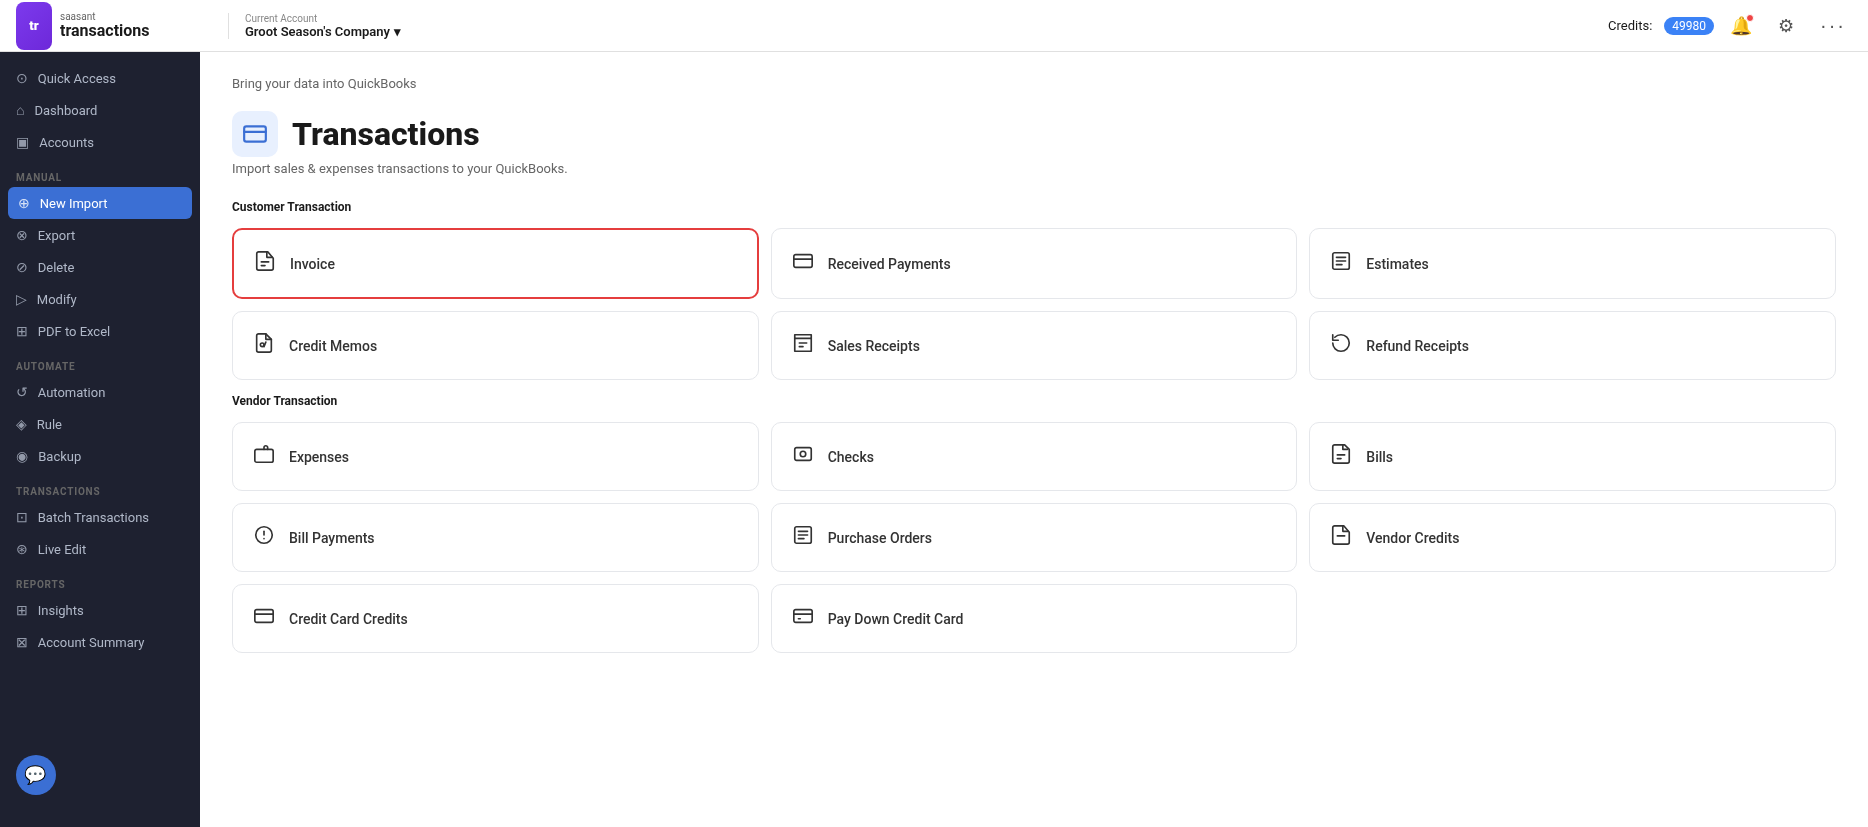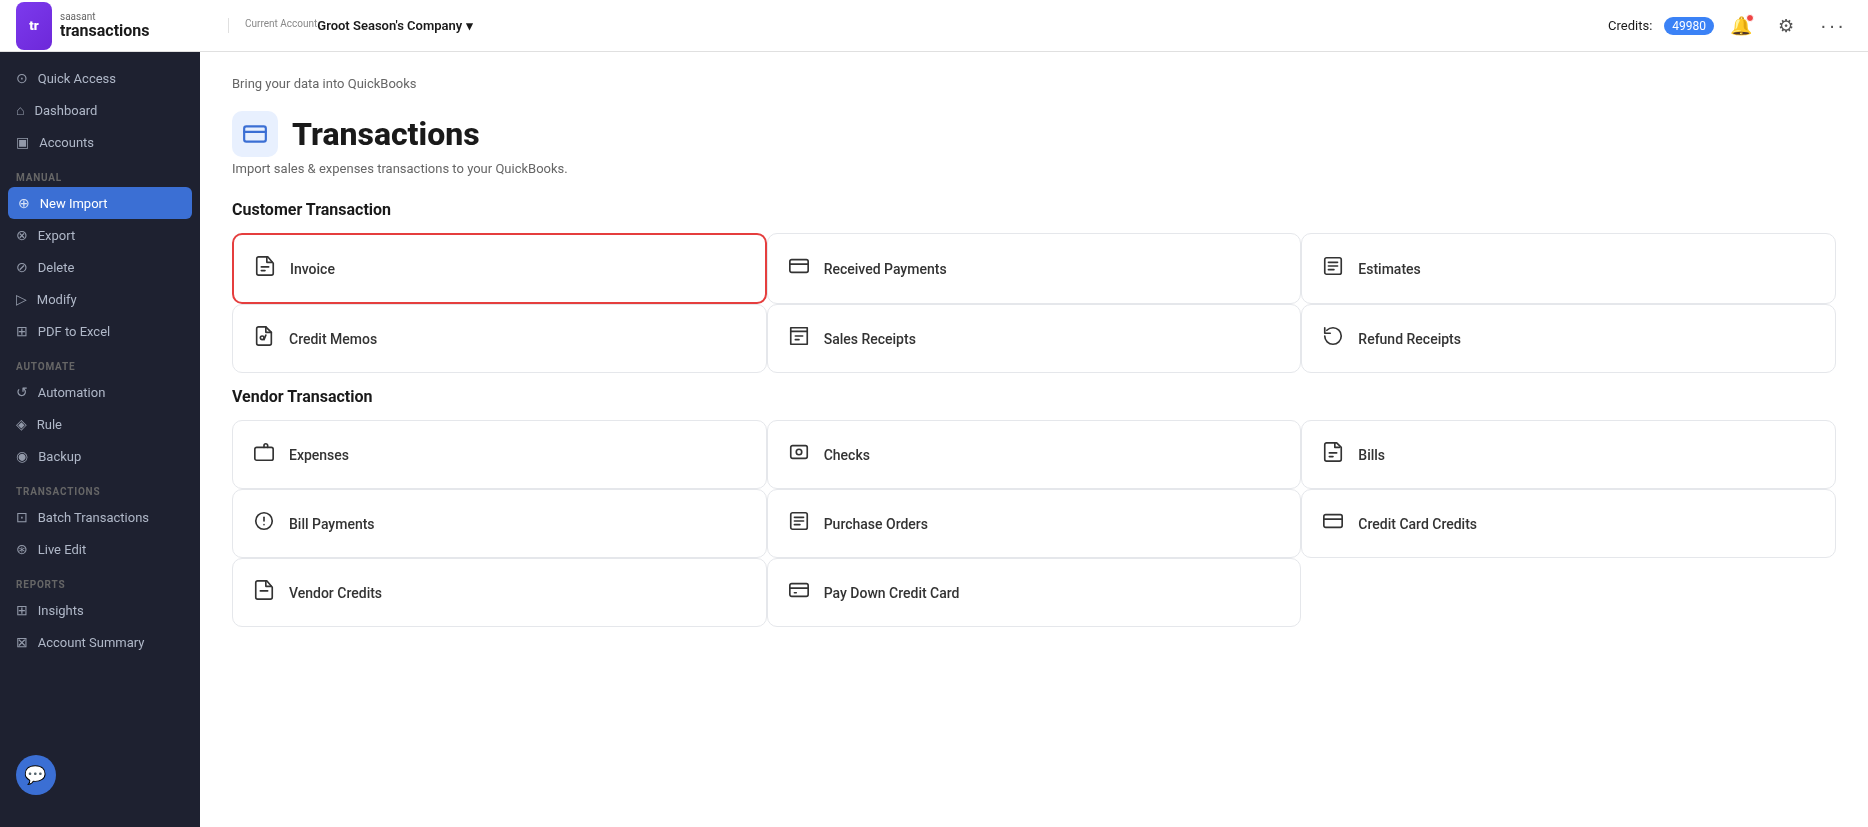--- a/index.html
+++ b/index.html
@@ -33,21 +33,21 @@
       justify-content: center;
       color: #fff;
       font-weight: 900;
       font-size: 13px;
     }
     .logo-text { display: flex; flex-direction: column; }
     .logo-top { font-size: 10px; color: #666; font-weight: 400; }
     .logo-bottom { font-size: 16px; font-weight: 700; color: #1a1a1a; line-height: 1.1; }
     .account-area {
       display: flex;
-      flex-direction: row;
+      flex-direction: column;
       margin-left: 12px;
       border-left: 1px solid #e0e0e0;
       padding-left: 16px;
     }
     .account-label { font-size: 10px; color: #888; }
     .account-name { font-size: 13px; font-weight: 600; color: #1a1a1a; display: flex; align-items: center; gap: 4px; cursor: pointer; }
     .header-right {
       margin-left: auto;
       display: flex;
       align-items: center;
@@ -161,26 +161,26 @@
       width: 46px; height: 46px;
       background: #e8f0fe;
       border-radius: 10px;
       display: flex; align-items: center; justify-content: center;
       font-size: 22px;
       color: #3b6fd4;
     }
     .tx-title { font-size: 32px; font-weight: 800; color: #1a1a1a; }
     .tx-subtitle { font-size: 13px; color: #666; margin-bottom: 24px; margin-top: 2px; }
 
-    .section-heading { font-size: 16px; font-weight: 700; color: #1a1a1a; margin-bottom: 14px; }
+    .section-heading { font-size: 12px; font-weight: 700; color: #1a1a1a; margin-bottom: 14px; }
 
     .cards-grid {
       display: grid;
       grid-template-columns: repeat(3, 1fr);
-      gap: 0;
+      gap: 12px;
       margin-bottom: 14px;
     }
     .card {
       background: #fff;
       border: 1px solid #e5e7eb;
       border-radius: 10px;
       padding: 20px 20px;
       display: flex;
       align-items: center;
       gap: 14px;
@@ -457,43 +457,43 @@
               <line x1="7" y1="12" x2="17" y2="12"></line>
               <line x1="7" y1="16" x2="13" y2="16"></line>
             </svg>
           </span>
           <span class="card-label">Purchase Orders</span>
         </div>
 
         <div class="card">
           <span class="card-icon">
             <svg width="22" height="22" viewBox="0 0 24 24" fill="none" stroke="#333" stroke-width="1.8" stroke-linecap="round" stroke-linejoin="round">
-              <rect x="2" y="5" width="20" height="14" rx="2"></rect>
-              <line x1="2" y1="10" x2="22" y2="10"></line>
-            </svg>
-          </span>
-          <span class="card-label">Credit Card Credits</span>
-        </div>
-
-        <div class="card">
-          <span class="card-icon">
-            <svg width="22" height="22" viewBox="0 0 24 24" fill="none" stroke="#333" stroke-width="1.8" stroke-linecap="round" stroke-linejoin="round">
               <path d="M9 2H5a2 2 0 0 0-2 2v16a2 2 0 0 0 2 2h14a2 2 0 0 0 2-2V9l-6-7z"></path>
               <polyline points="14 2 14 8 20 8"></polyline>
               <line x1="8" y1="13" x2="16" y2="13"></line>
             </svg>
           </span>
           <span class="card-label">Vendor Credits</span>
         </div>
 
         <div class="card">
           <span class="card-icon">
             <svg width="22" height="22" viewBox="0 0 24 24" fill="none" stroke="#333" stroke-width="1.8" stroke-linecap="round" stroke-linejoin="round">
               <rect x="2" y="5" width="20" height="14" rx="2"></rect>
               <line x1="2" y1="10" x2="22" y2="10"></line>
+            </svg>
+          </span>
+          <span class="card-label">Credit Card Credits</span>
+        </div>
+
+        <div class="card">
+          <span class="card-icon">
+            <svg width="22" height="22" viewBox="0 0 24 24" fill="none" stroke="#333" stroke-width="1.8" stroke-linecap="round" stroke-linejoin="round">
+              <rect x="2" y="5" width="20" height="14" rx="2"></rect>
+              <line x1="2" y1="10" x2="22" y2="10"></line>
               <line x1="7" y1="15" x2="9" y2="15"></line>
             </svg>
           </span>
           <span class="card-label">Pay Down Credit Card</span>
         </div>
 
       </div>
     </div>
   </main>
 </div>

